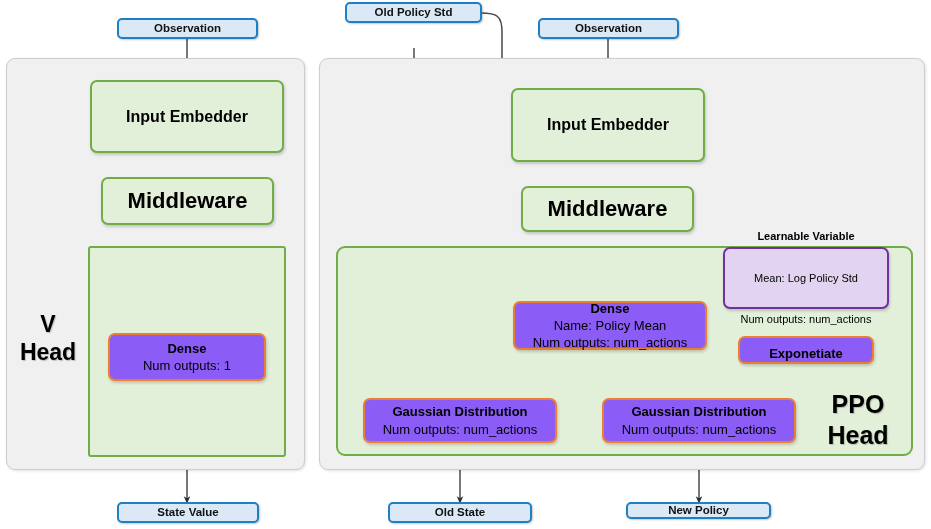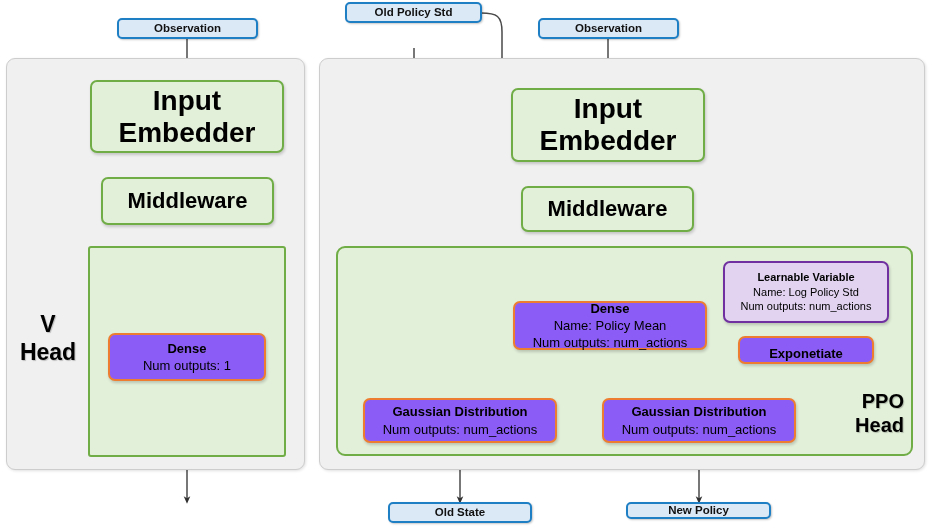--- a/index.html
+++ b/index.html
@@ -58,21 +58,21 @@
     border: 2px solid #70ad47;
     border-radius: 7px;
     display: flex;
     align-items: center;
     justify-content: center;
     color: #000000;
     font-weight: bold;
     box-shadow: 1px 2px 3px rgba(0,0,0,0.18);
     text-align: center;
   }
-  .green-box.big   { font-size: 28px; }
+  .green-box.big   { font-size: 16px; }
   .green-box.big2  { font-size: 22px; }
 
   
   .orange-box {
     background: #8b5cf6;
     border: 2.5px solid #ed7d31;
     border-radius: 7px;
     display: flex;
     flex-direction: column;
     align-items: center;
@@ -104,21 +104,21 @@
 
   
   .group-caption {
     color: #000000;
     font-weight: bold;
     text-align: center;
     line-height: 1.22;
     text-shadow: 1px 1px 1px rgba(0,0,0,0.22);
   }
   .group-caption.v   { font-size: 23px; }
-  .group-caption.ppo { font-size: 20px; text-align: right; }
+  .group-caption.ppo { font-size: 25px; }
 
   
   #wires { position: absolute; left: 0; top: 0; width: 931px; height: 529px; pointer-events: none; }
 </style>
 </head>
 <body>
 
 <div id="canvas">
 
   <svg id="wires" viewBox="0 0 931 529" width="931" height="529">
@@ -205,40 +205,43 @@
   <div class="abs green-box big2" style="left:521px; top:186px; width:173px; height:46px;">
     <span>Middleware</span>
   </div>
 
   <div class="abs orange-box" style="left:513px; top:301px; width:194px; height:49px;">
     <span class="ttl">Dense</span>
     <span>Name: Policy Mean</span>
     <span>Num outputs: num_actions</span>
   </div>
 
-  <div class="abs purple-box" style="left:723px; top:261px; width:166px; height:62px;">
+  <div class="abs purple-box" style="left:723px; top:247px; width:166px; height:62px;gap:27px;">
     <span class="ttl">Learnable Variable</span>
-    <span>Name: Log Policy Std</span>
+    <span>Mean: Log Policy Std</span>
     <span>Num outputs: num_actions</span>
   </div>
 
   <div class="abs orange-box" style="left:738px; top:336px; width:136px; height:28px;justify-content:flex-end;">
     <span class="ttl">Exponetiate</span>
   </div>
 
   <div class="abs orange-box" style="left:363px; top:398px; width:194px; height:45px;">
     <span class="ttl">Gaussian Distribution</span>
     <span>Num outputs: num_actions</span>
   </div>
 
   <div class="abs orange-box" style="left:602px; top:398px; width:194px; height:45px;">
     <span class="ttl">Gaussian Distribution</span>
     <span>Num outputs: num_actions</span>
   </div>
 
+  <div class="abs blue-box" style="left:117px; top:502px; width:142px; height:21px;">
+    <span>State Value</span>
+  </div>
 
   <div class="abs blue-box" style="left:388px; top:502px; width:144px; height:21px;">
     <span>Old State</span>
   </div>
 
   <div class="abs blue-box" style="left:626px; top:502px; width:145px; height:17px;">
     <span>New Policy</span>
   </div>
 
 </div>

